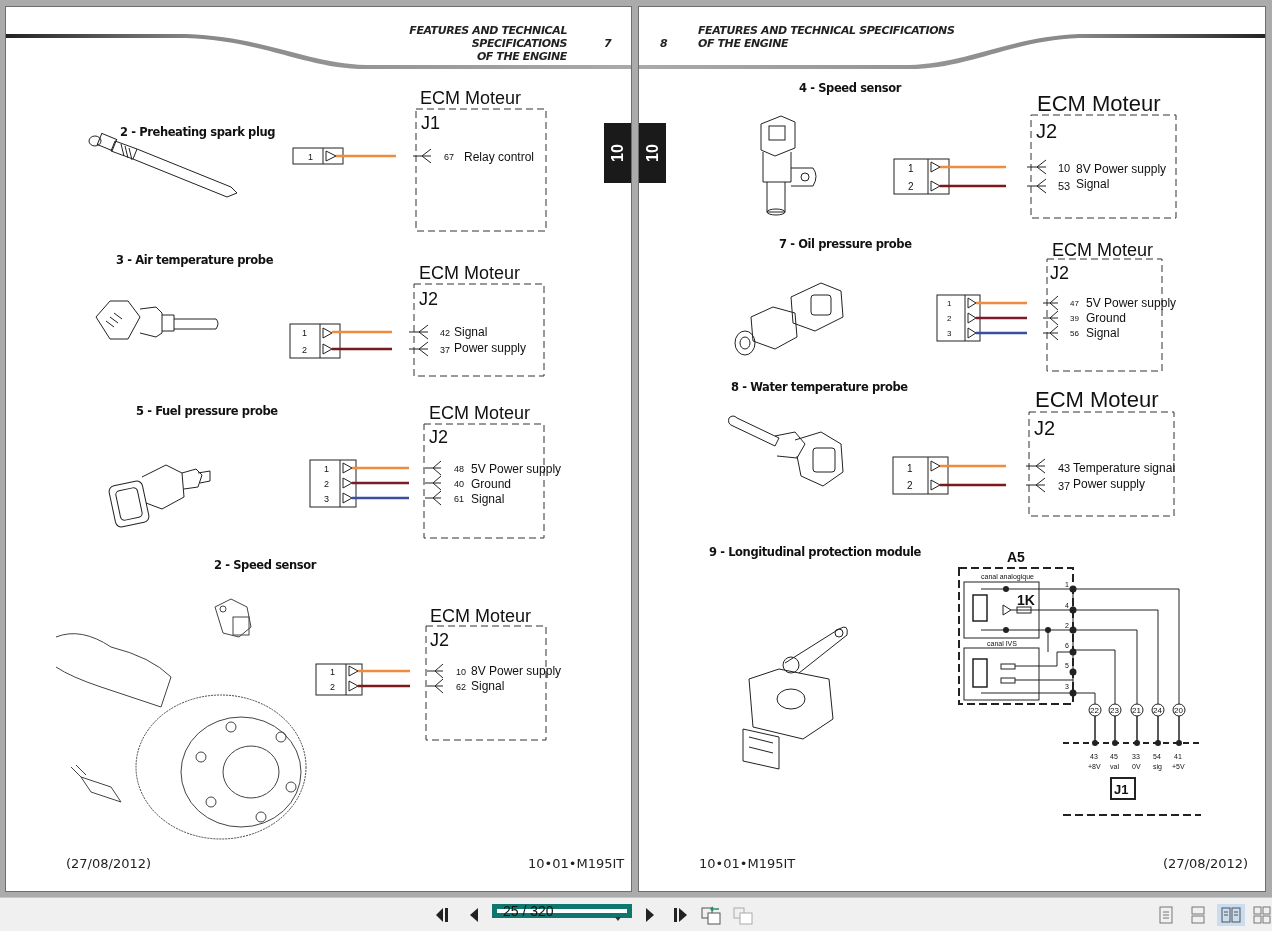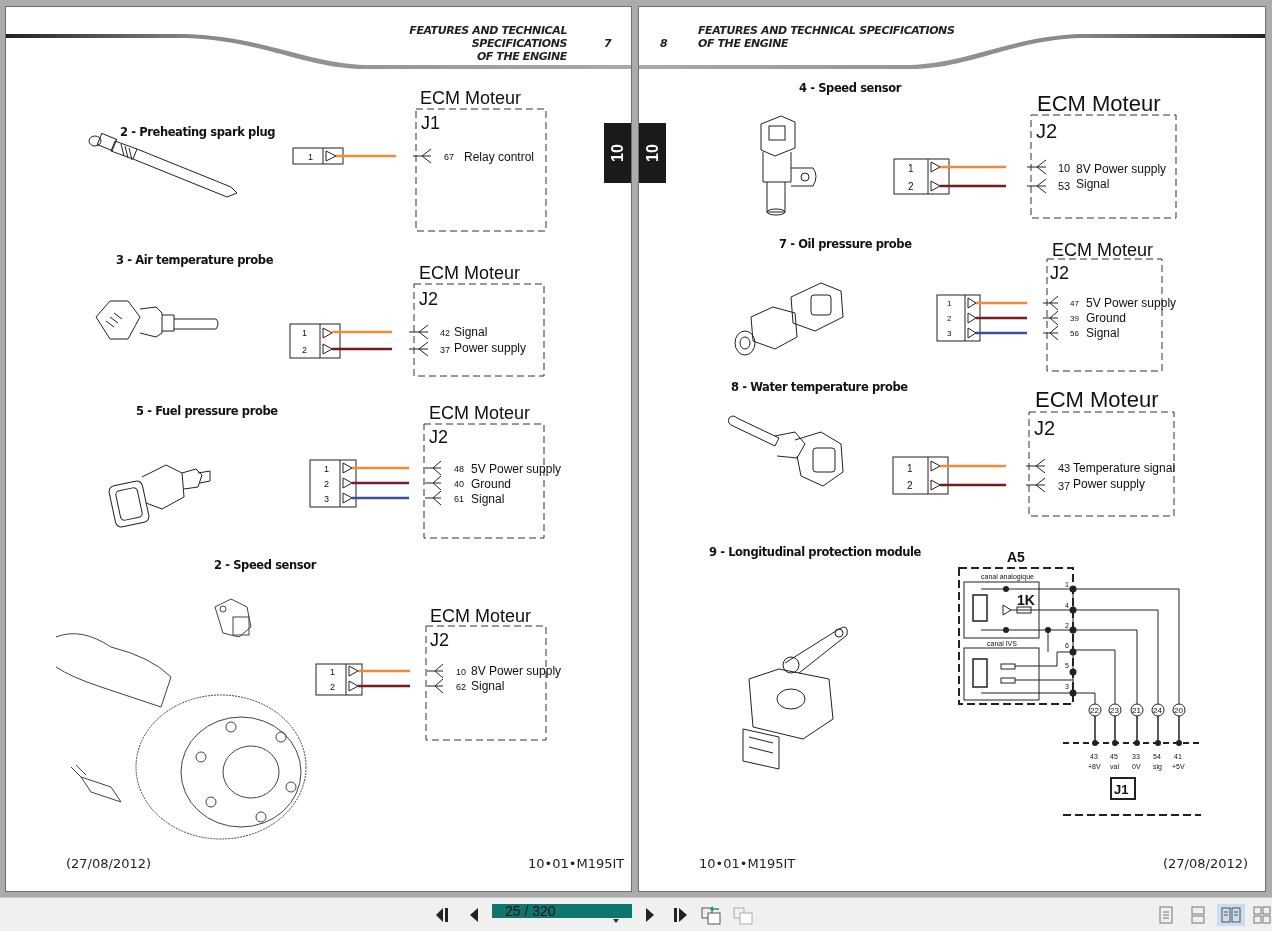--- a/index.html
+++ b/index.html
@@ -11,21 +11,21 @@
   .pgno { position:absolute; top:30px; font-style:italic; font-weight:bold; font-size:11px; color:#222; font-family:"DejaVu Sans", sans-serif; }
   .swoosh { position:absolute; top:16px; left:0; }
   .title { position:absolute; font-weight:bold; font-size:11.5px; color:#111; font-family:"DejaVu Sans", sans-serif; letter-spacing:-0.4px; white-space:nowrap; }
   .diag { position:absolute; }
   .ecm { font-family:"Liberation Sans", sans-serif; fill:#111; }
   .footer { position:absolute; bottom:20px; font-size:13px; color:#222; font-family:"DejaVu Sans", sans-serif; }
   .tab { position:absolute; top:116px; width:27px; height:60px; background:#1a1a1a; color:#fff; font-weight:bold; font-size:16px; display:flex; align-items:center; justify-content:center; }
   .tab span { transform:rotate(-90deg); display:inline-block; }
   #toolbar { position:absolute; left:0; top:897px; width:1272px; height:34px; background:#f0f0f0; border-top:1px solid #c8c8c8; }
   .tbtn { position:absolute; top:6px; width:24px; height:22px; display:flex; align-items:center; justify-content:center; cursor:pointer; }
-  #page-select { position:absolute; left:492px; top:6px; width:140px; height:14px; background:#fff; border:7px solid #0f766e; box-sizing:border-box; font-size:14px; color:#111; display:flex; align-items:center; padding-left:6px; }
+  #page-select { position:absolute; left:492px; top:6px; width:140px; height:14px; background:#fff; border:5px solid #0f766e; box-sizing:border-box; font-size:14px; color:#111; display:flex; align-items:center; padding-left:6px; }
   #page-select .caret { position:absolute; right:6px; top:8px; width:0; height:0; border-left:3px solid transparent; border-right:3px solid transparent; border-top:4px solid #333; }
   .view-btn.active { background:#c9dcf0; }
 </style>
 </head>
 <body>
 
 <div id="page-left" class="page">
   <svg class="swoosh" width="627" height="50">
     <defs>
       <linearGradient id="gl" x1="0" x2="1">

